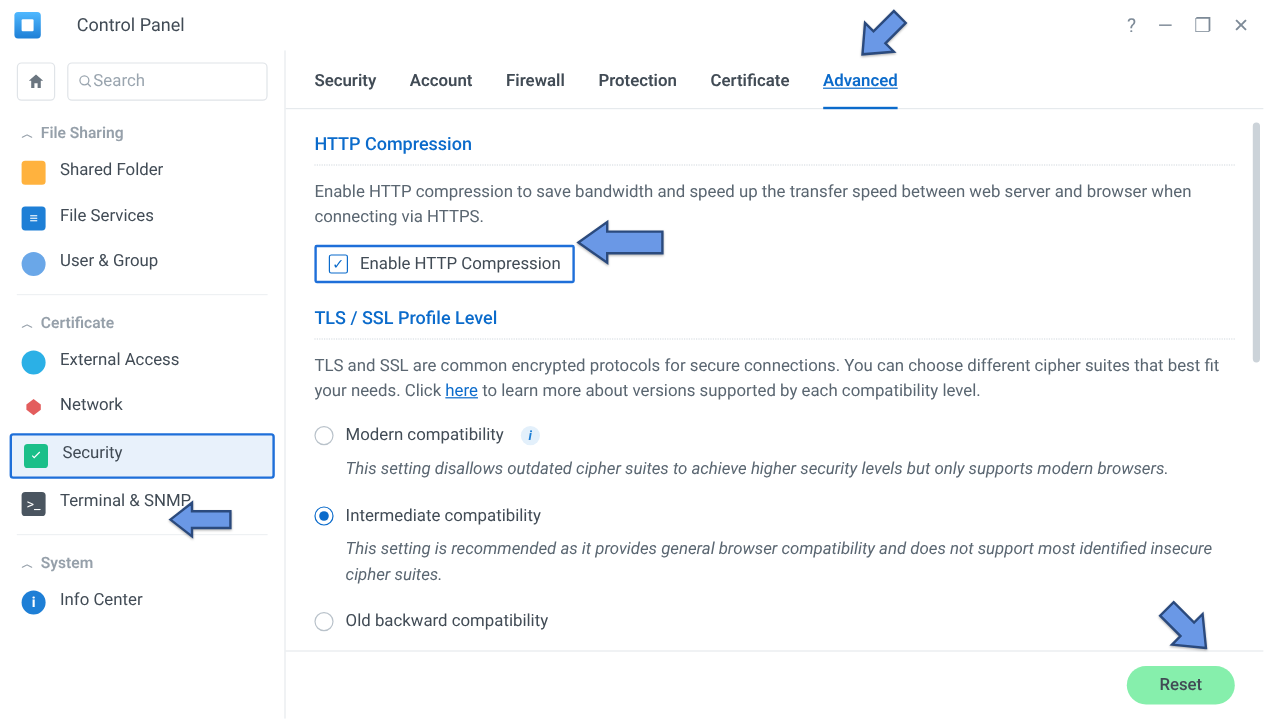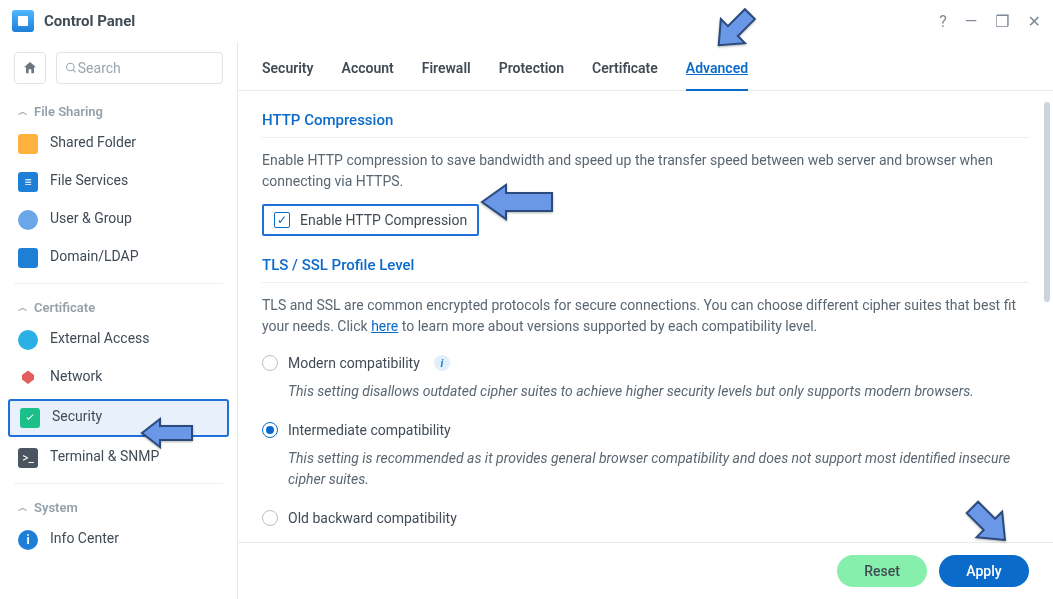--- a/index.html
+++ b/index.html
@@ -1,21 +1,21 @@
 <!DOCTYPE html>
 <html><head>
 <meta charset="utf-8">
 <style>
 * { box-sizing: border-box; margin: 0; padding: 0; font-family: -apple-system, BlinkMacSystemFont, "Segoe UI", Roboto, Arial, sans-serif; }
 body { width: 1053px; height: 599px; background: #fff; color: #414b55; font-size: 14px; overflow: hidden; }
 
 .titlebar { height: 42px; display: flex; align-items: center; padding: 0 12px; }
 .titlebar .win-icon { width: 22px; height: 22px; background: linear-gradient(#4fb8ff,#1e7fd6); border-radius: 3px; margin-right: 10px; display:flex; align-items:center; justify-content:center;}
 .titlebar .win-icon::after{content:"";width:10px;height:10px;background:#fff;border-radius:1px;}
-.titlebar .title { font-weight: 700; font-size: 15px; color: #414b55; }
+.titlebar .title { font-weight: 400; font-size: 15px; color: #414b55; margin-left: 20px; }
 .titlebar .win-controls { margin-left: auto; display: flex; gap: 18px; color: #7d8a97; }
 .win-controls span { cursor: pointer; font-size: 16px; }
 
 .body { display: flex; height: calc(599px - 42px); }
 
 .sidebar { width: 238px; border-right: 1px solid #e6eaed; display: flex; flex-direction: column; padding-top: 6px; }
 .home-search { display:flex; align-items:center; gap:10px; padding: 4px 14px 10px 14px; }
 .home-btn { width: 32px; height: 32px; border:1px solid #e0e4e8; border-radius:4px; display:flex; align-items:center; justify-content:center; cursor:pointer; }
 .search-wrap { flex:1; border:1px solid #e0e4e8; border-radius:4px; height:32px; display:flex; align-items:center; padding:0 8px; }
 .search-wrap input { border:none; outline:none; width:100%; font-size:14px; color:#414b55; }
@@ -100,24 +100,20 @@
         <span>Shared Folder</span>
       </div>
     <div class="nav-item">
         <span class="ic" style="background:#1e7fd6;color:#fff">≡</span>
         <span>File Services</span>
       </div>
     <div class="nav-item">
         <span class="ic" style="background:#6aa7e8;border-radius:50%"></span>
         <span>User &amp; Group</span>
       </div>
-    <div class="nav-item">
-        <span class="ic" style="background:#1e7fd6"></span>
-        <span>Domain/LDAP</span>
-      </div>
 
     <div class="divider"></div>
     <div class="group-hdr">
         <span class="chev">︿</span>
         <span>Certificate</span>
       </div>
     <div class="nav-item">
         <span class="ic" style="background:#2bb0e6;border-radius:50%"></span>
         <span>External Access</span>
       </div>
@@ -190,21 +186,20 @@
       <div class="sub">This setting is recommended as it provides general browser compatibility and does not support most identified insecure cipher suites.</div>
 
       <div class="radio-row">
         <span class="radio"></span>
         <span>Old backward compatibility</span>
       </div>
     </div>
 
     <div class="footer">
       <button class="btn btn-secondary">Reset</button>
-      <button class="btn btn-primary">Apply</button>
     </div>
 
     <div class="scroll-ind"></div>
   </div>
 </div>
 
 <div class="arrow" style="left:708px; top:2px;">
   <svg width="55" height="55">
       <g transform="rotate(225 27 27)">
         <path d="M27 4 L44 24 L34 24 L34 48 L20 48 L20 24 L10 24 Z" fill="#6a98e6" stroke="#2b4a7d" stroke-width="2"></path>

